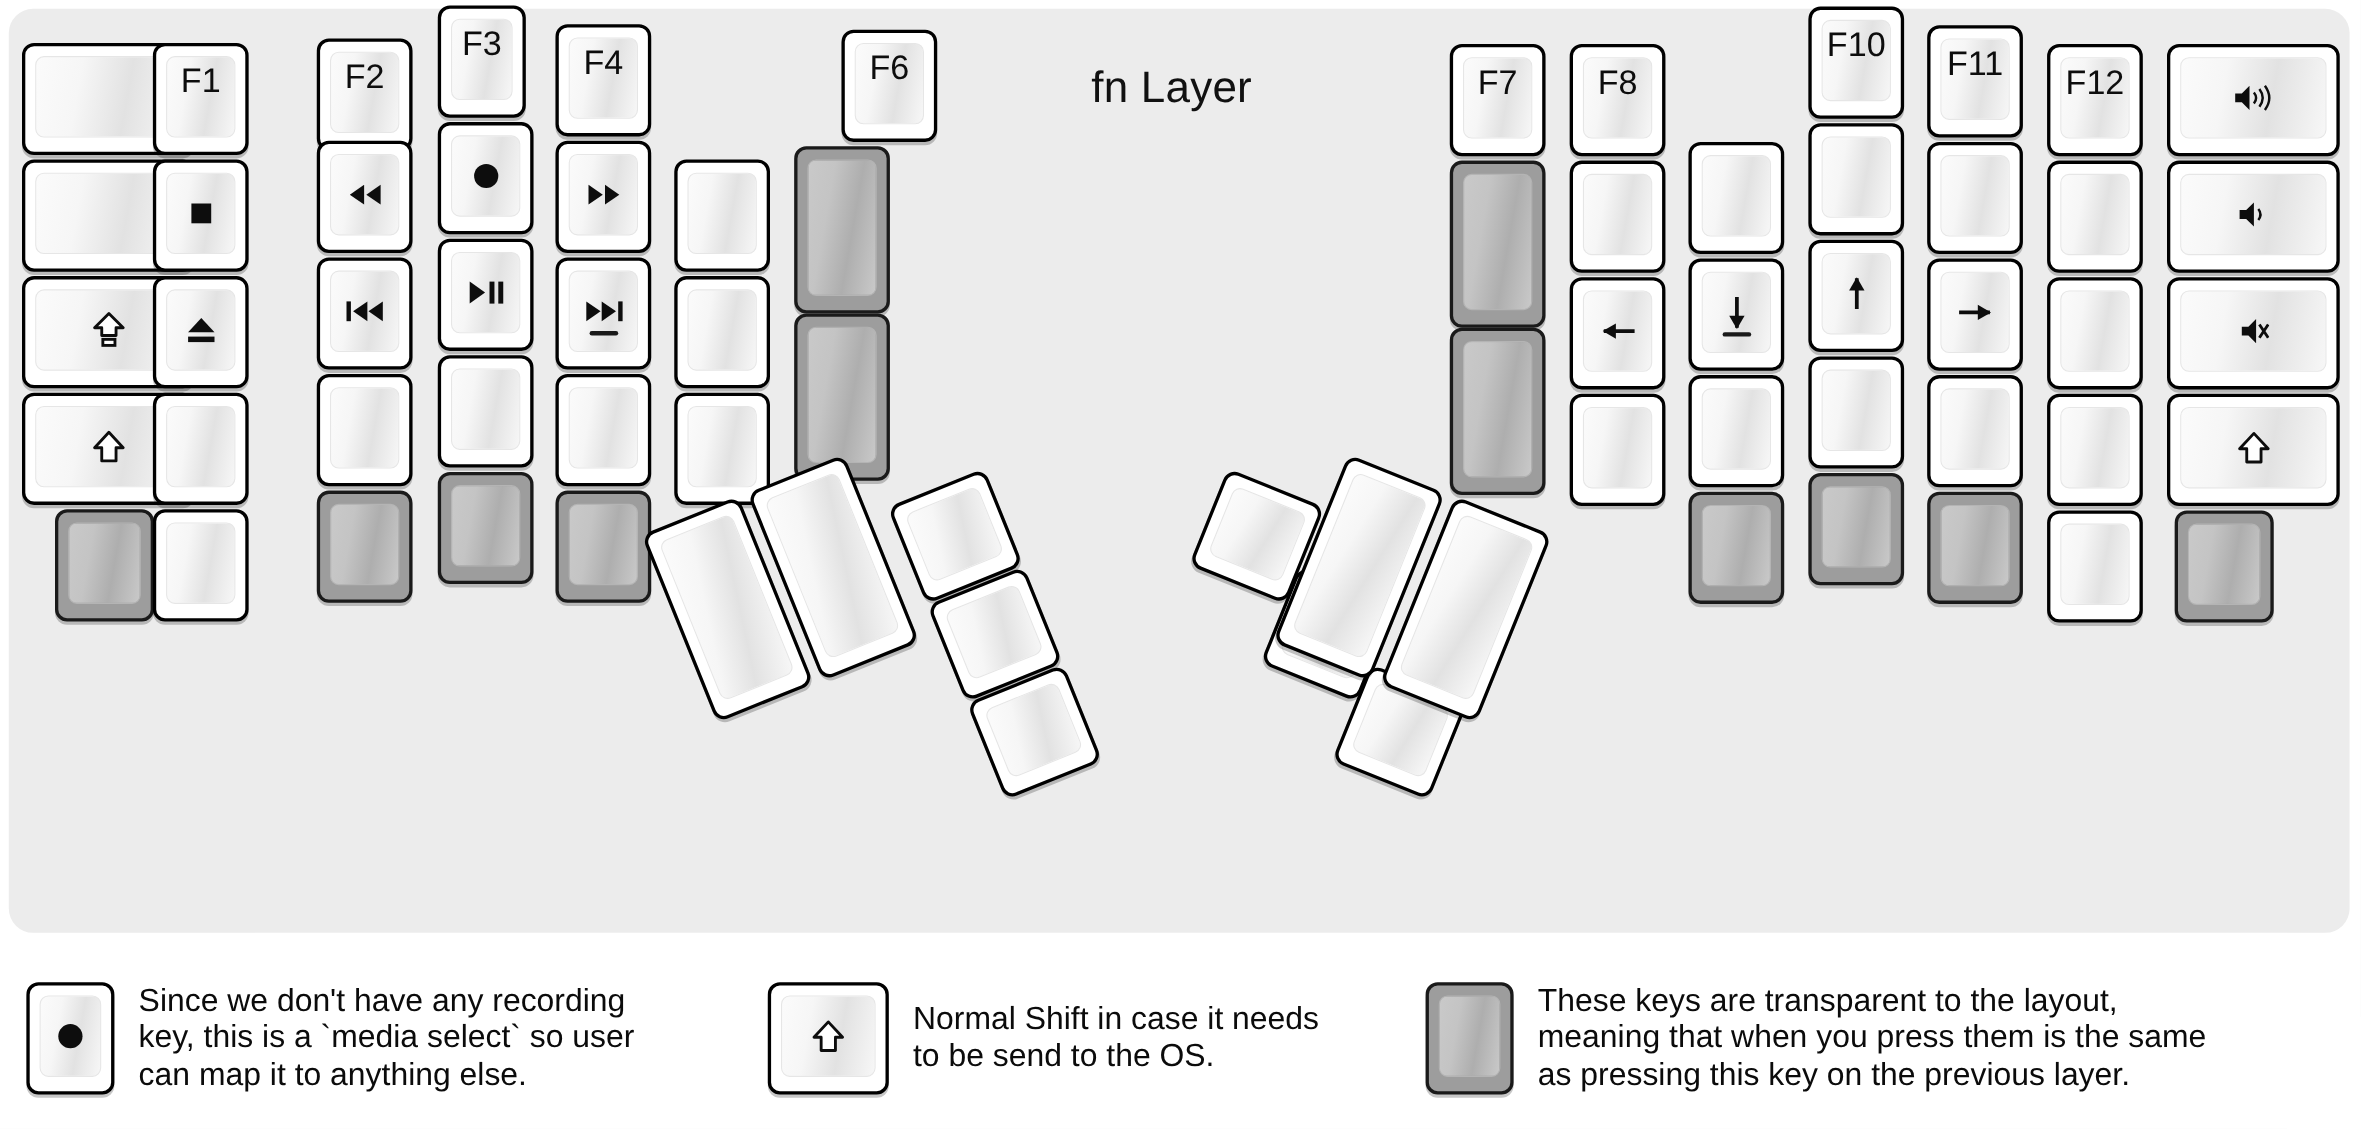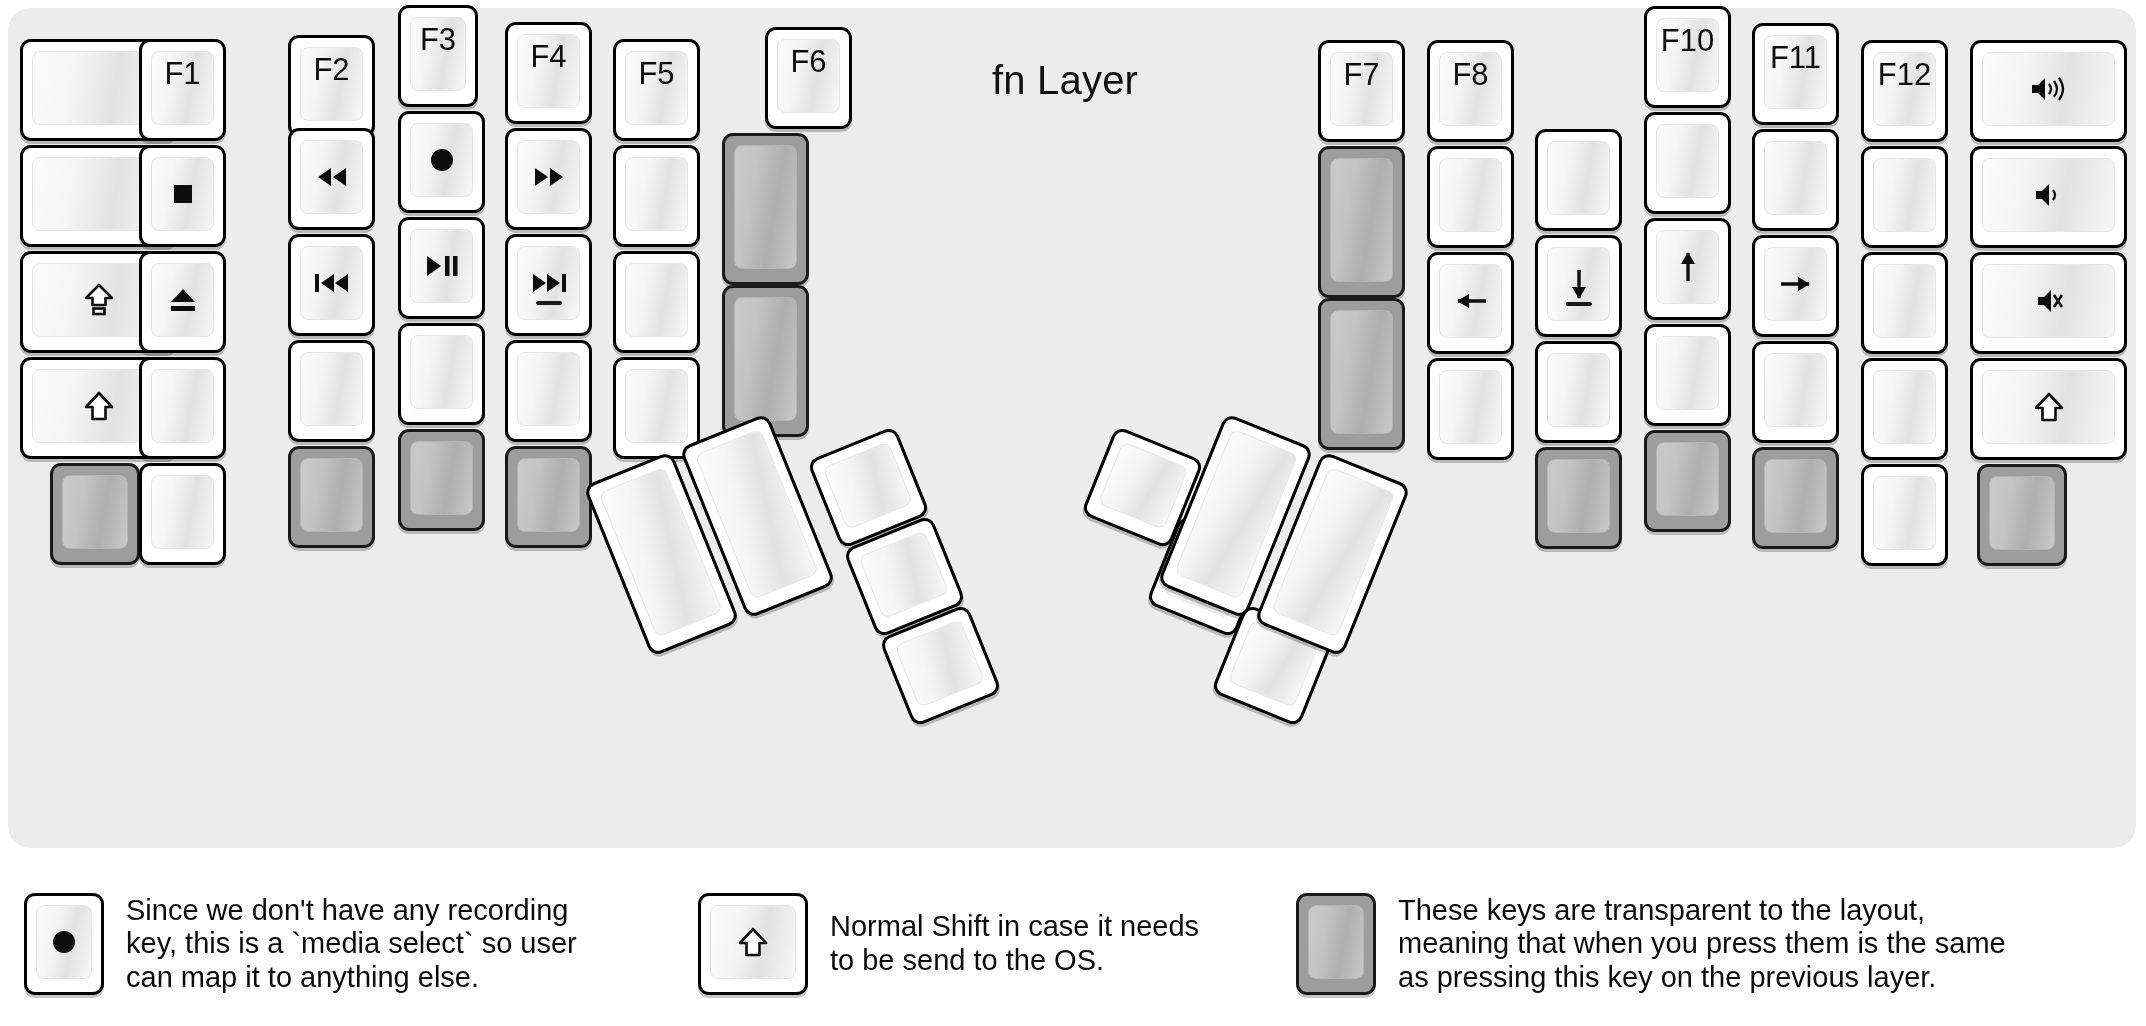--- a/index.html
+++ b/index.html
@@ -255,25 +255,20 @@
     <div class="cap">
         <span class="glyph"></span>
       </div>
   </div>
   <div class="key trans" style="left:505px;top:446px;width:87px;height:102px;">
     <div class="cap">
         <span class="glyph"></span>
       </div>
   </div>
 
-  <div class="key toplabel" style="left:613px;top:39px;width:87px;height:102px;">
-    <div class="cap">
-        <span class="glyph">F5</span>
-      </div>
-  </div>
   <div class="key" style="left:613px;top:145px;width:87px;height:102px;">
     <div class="cap">
         <span class="glyph"></span>
       </div>
   </div>
   <div class="key" style="left:613px;top:251px;width:87px;height:102px;">
     <div class="cap">
         <span class="glyph"></span>
       </div>
   </div>

